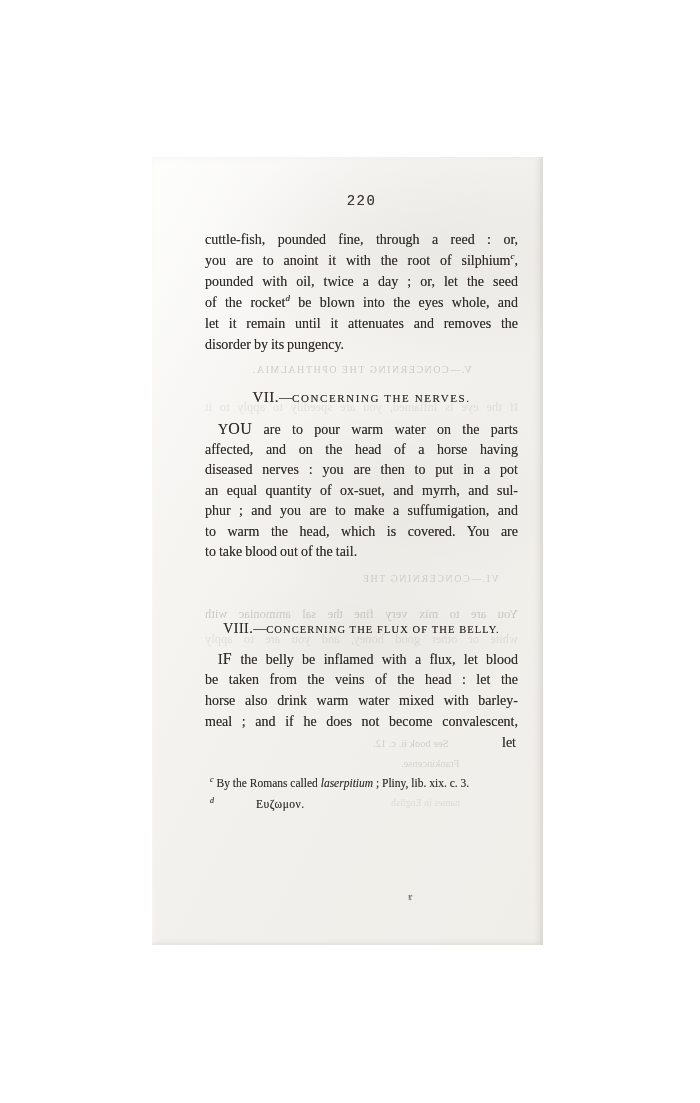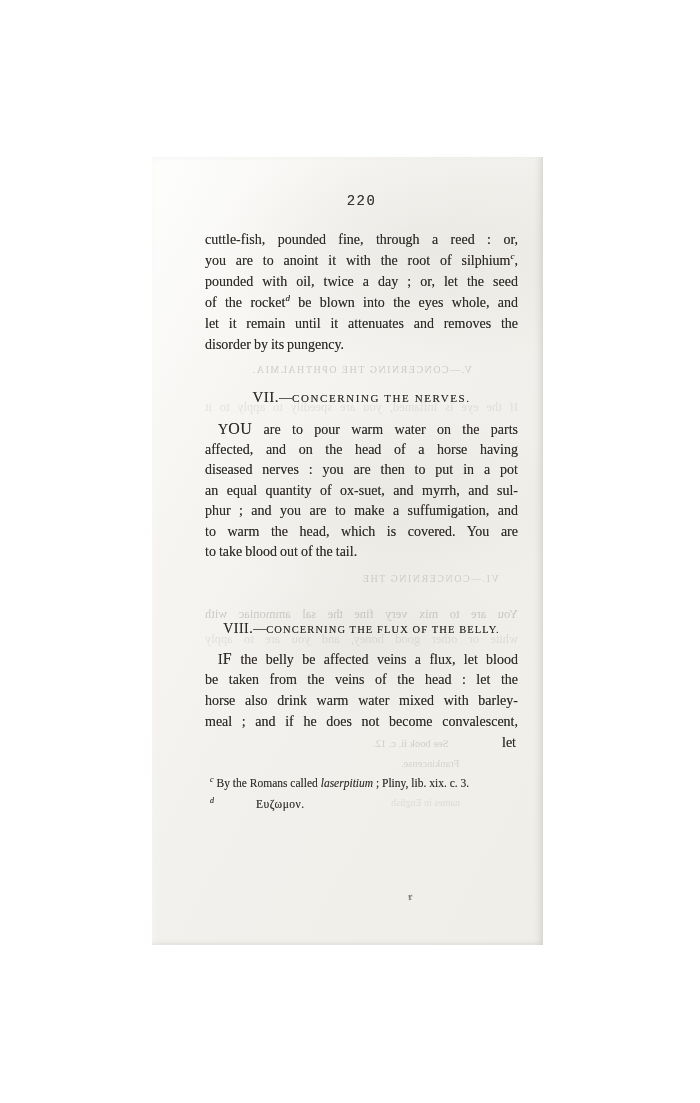--- a/index.html
+++ b/index.html
@@ -206,21 +206,21 @@
         <div class="tline">to warm the head, which is covered.  You are</div>
         <div class="tline lastline">to take blood out of the tail.</div>
       </div>
 
       <div class="abs heading heading-viii" style="top:462px">
         <span class="numeral">VIII.</span><span class="dash">—</span><span class="smallcaps">CONCERNING THE FLUX OF THE BELLY.</span>
       </div>
 
       <div class="abs para para3" style="top:491px">
         <div class="tline indent"><span class="leadcap">I</span><span class="leadsmall">F</span>
-          <span>the belly be affected veins a flux, let blood</span></div>
+          <span>the belly be inflamed with a flux, let blood</span></div>
         <div class="tline">be taken from the veins of the head : let the</div>
         <div class="tline">horse also drink warm water mixed with barley-</div>
         <div class="tline">meal ; and if he does not become convalescent,</div>
       </div>
 
       <div class="abs catchword" style="top:575px">let</div>
 
       <div class="abs footnote" style="top:618px">
         <sup class="fnref">c</sup><span>By the Romans called</span>
         <span class="ital">laserpitium</span>

